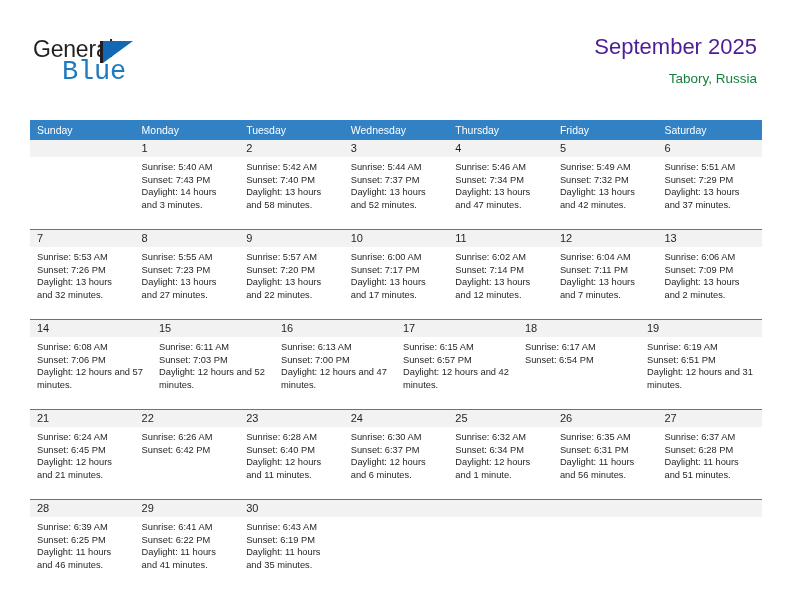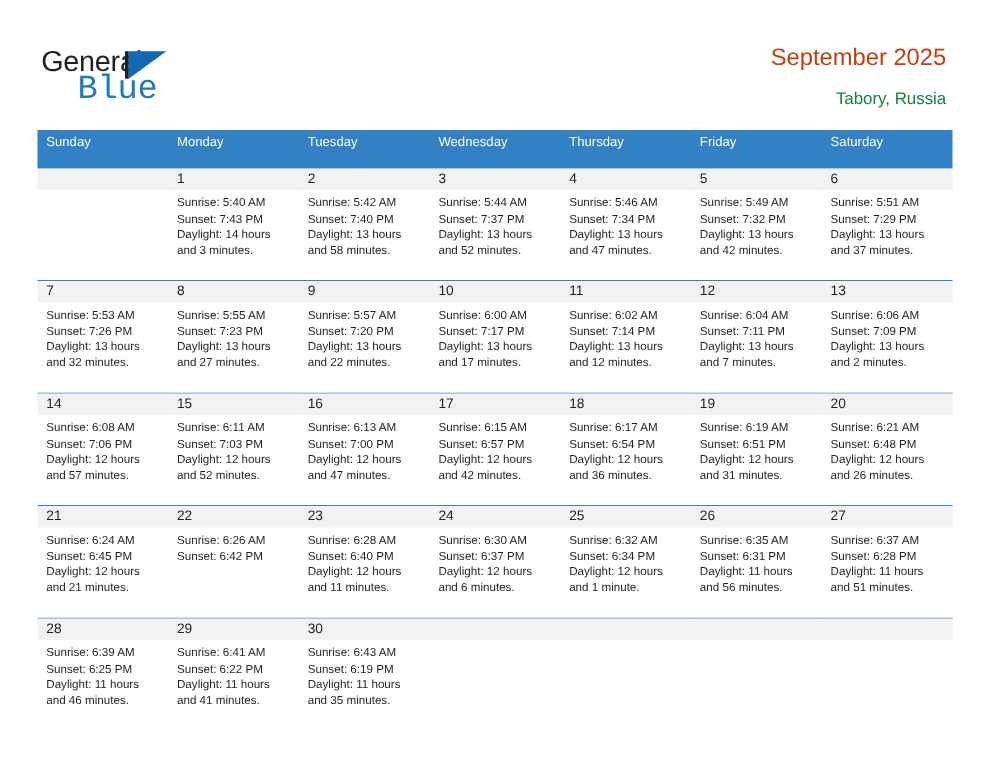--- a/index.html
+++ b/index.html
@@ -72,22 +72,22 @@
     background: #231f20;
   }
 
   .title-block {
     position: absolute;
     right: 35px;
     top: 30px;
     text-align: right;
   }
   .cal-title {
-    font-size: 19px;
-    color: #c2410c;
+    font-size: 22px;
+    color: #4c1d95;
     line-height: 34px;
     white-space: nowrap;
   }
   .cal-subtitle {
     font-size: 13.5px;
     color: #15803d;
     line-height: 20px;
     margin-top: 5px;
     white-space: nowrap;
   }
@@ -96,21 +96,22 @@
   .calendar {
     position: absolute;
     left: 30px;
     top: 104px;
     width: 732px;
   }
   .weekdays {
     display: flex;
     width: 100%;
     background: #3281c4;
-    height: 31px;
+    height: 20px;
+    margin-top: 16px;
   }
   .weekday {
     flex: 1 1 0;
     color: #ffffff;
     font-size: 10.5px;
     line-height: 21px;
     padding-left: 7px;
     box-sizing: border-box;
     white-space: nowrap;
   }
@@ -374,43 +375,32 @@
               <div class="daylight">Daylight: 12 hours and 42 minutes.</div>
             </div>
           </div>
           <div class="day-cell">
             <div class="day-num-band">
               <span class="day-num">18</span>
             </div>
             <div class="day-info">
               <div>Sunrise: 6:17 AM</div>
               <div>Sunset: 6:54 PM</div>
-              <div class="daylight">Daylight: 12 hours and 36 minutes.</div>
             </div>
           </div>
           <div class="day-cell">
             <div class="day-num-band">
               <span class="day-num">19</span>
             </div>
             <div class="day-info">
               <div>Sunrise: 6:19 AM</div>
               <div>Sunset: 6:51 PM</div>
               <div class="daylight">Daylight: 12 hours and 31 minutes.</div>
             </div>
           </div>
-          <div class="day-cell">
-            <div class="day-num-band">
-              <span class="day-num">20</span>
-            </div>
-            <div class="day-info">
-              <div>Sunrise: 6:21 AM</div>
-              <div>Sunset: 6:48 PM</div>
-              <div class="daylight">Daylight: 12 hours and 26 minutes.</div>
-            </div>
-          </div>
         </div>
         <div class="week">
           <div class="day-cell">
             <div class="day-num-band">
               <span class="day-num">21</span>
             </div>
             <div class="day-info">
               <div>Sunrise: 6:24 AM</div>
               <div>Sunset: 6:45 PM</div>
               <div class="daylight">Daylight: 12 hours and 21 minutes.</div>

